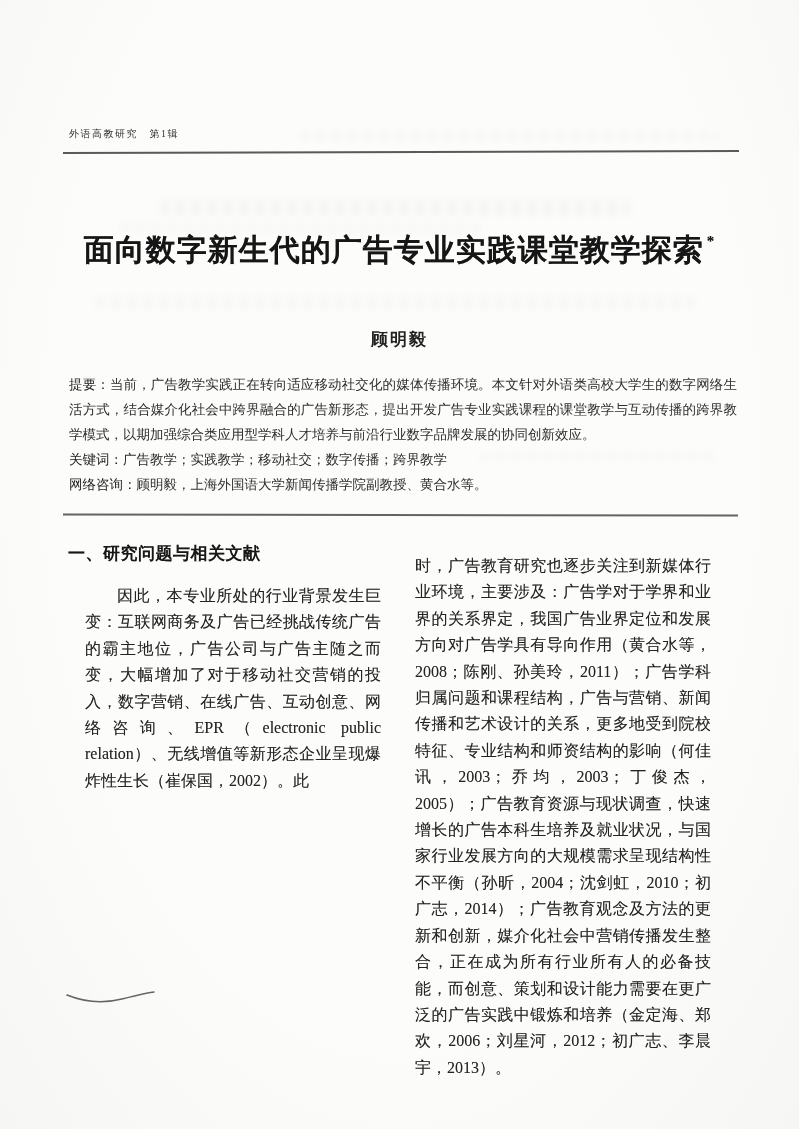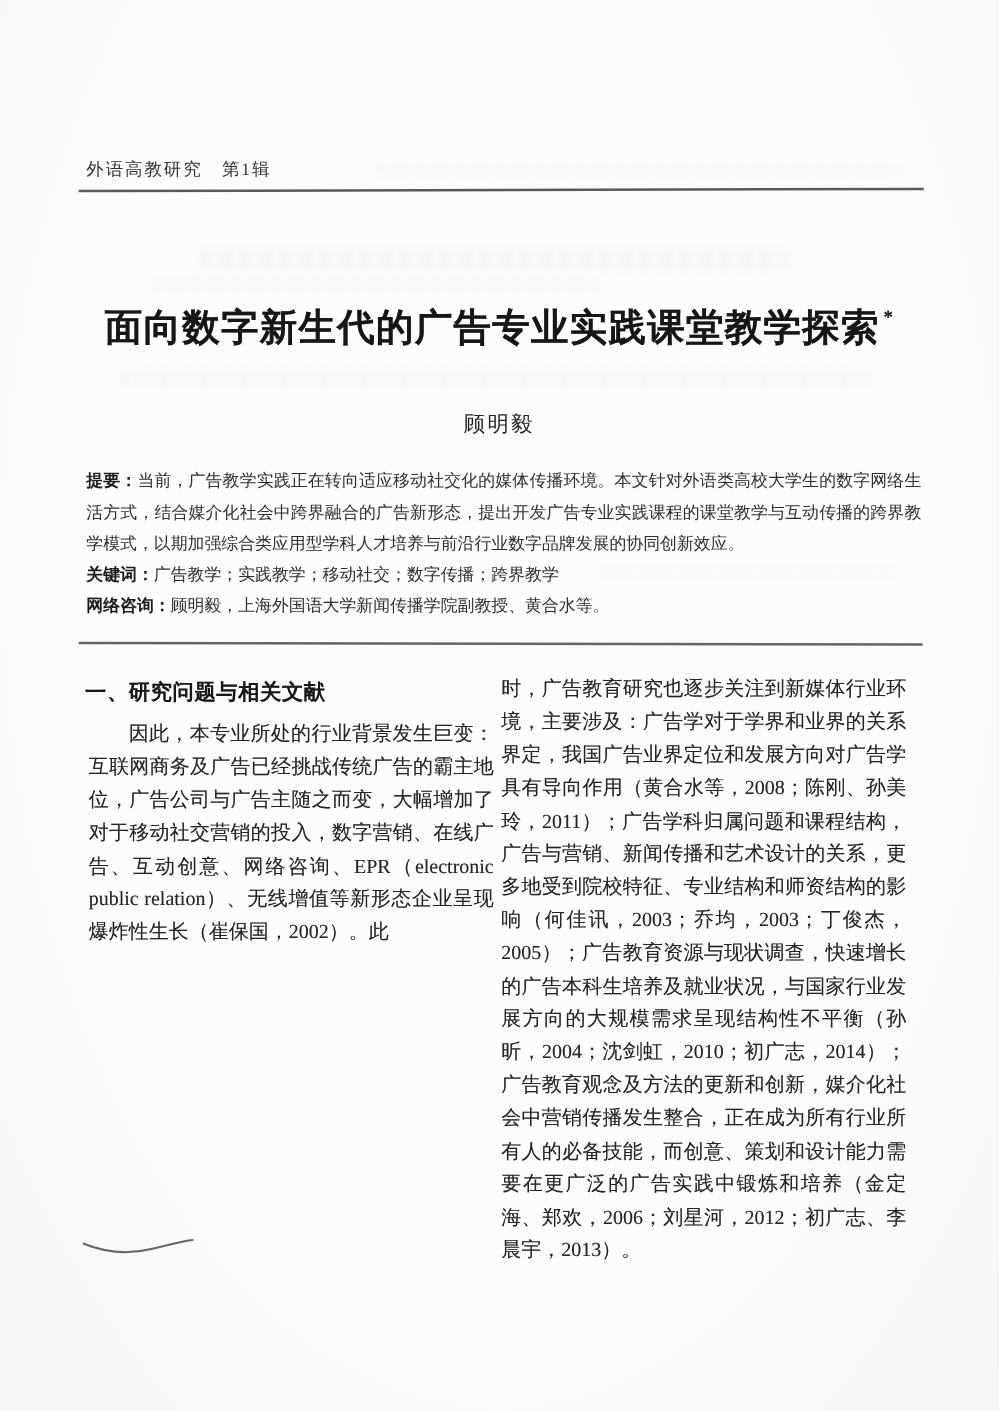--- a/index.html
+++ b/index.html
@@ -10,62 +10,62 @@
     background:
       radial-gradient(ellipse at 50% 40%, rgba(255,255,255,0) 60%, rgba(0,0,0,0.025) 100%),
       #fcfcfa;
     overflow:hidden;
     color:#2b2b2b;
     font-family:"Liberation Serif","DejaVu Serif",serif;
   }
   
   .journal-header{
     position:absolute;left:69px;top:127px;
-    font-size:14px;letter-spacing:1.5px;color:#333;
+    font-size:10px;letter-spacing:1.5px;color:#333;
   }
   .rule{position:absolute;background:#3d3d3d;}
   .rule-1{left:63px;width:676px;top:151px;height:2px;opacity:.85;
     transform:rotate(-0.15deg);}
   .rule-2{left:63px;width:675px;top:514px;height:2px;opacity:.8;
     transform:rotate(0.1deg);}
   
   .article-title{
-    position:absolute;left:0;top:242px;width:100%;
+    position:absolute;left:0;top:230px;width:100%;
     text-align:center;margin:0;
     font-size:30px;font-weight:bold;color:#161616;
     letter-spacing:1px;
     text-shadow:0 0 .5px rgba(0,0,0,.55);
   }
   .article-title sup{font-size:15px;vertical-align:14px;margin-left:3px;font-weight:bold;}
   .author-name{
     position:absolute;left:0;top:328px;width:100%;
-    text-align:center;font-size:17px;color:#222;letter-spacing:2px;
+    text-align:center;font-size:17px;color:#222;letter-spacing:2px;font-weight:bold;
   }
   
   .front-matter{
     position:absolute;left:69px;top:372px;width:668px;
     font-size:13.5px;line-height:25px;color:#2e2e2e;
   }
   .front-matter p{margin:0;text-align:justify;}
-  .fm-label{font-weight:bold;font-family:"Liberation Sans","DejaVu Sans",sans-serif;color:#1d1d1d;}
+  .fm-label{font-weight:normal;font-family:"Liberation Sans","DejaVu Sans",sans-serif;color:#1d1d1d;}
   .fm-keywords,.fm-bio{text-align:left;}
   
   .columns{
     position:absolute;left:68px;top:536px;width:669px;
     display:flex;gap:0;
   }
   .col{width:330px;font-size:16px;line-height:26.4px;text-align:justify;color:#242424;
        text-shadow:0 0 .4px rgba(0,0,0,.3);}
   .section-heading{
     margin:5px 0 9px 0;
     font-family:"Liberation Sans","DejaVu Sans",sans-serif;
     font-size:17px;font-weight:bold;color:#171717;line-height:25px;
     letter-spacing:.5px;text-align:left;
   }
-  .col p{margin:3px;}
+  .col p{margin:17px;}
   .para-indent{text-indent:2em;}
   .para-cont{text-indent:0;}
   
   .proof-arc{position:absolute;left:64px;top:986px;width:92px;height:22px;}
   
   .bleed{
     position:absolute;border-radius:6px;
     background:repeating-linear-gradient(90deg,
       rgba(90,90,90,.45) 0 9px, rgba(90,90,90,0) 9px 16px);
     filter:blur(3.5px);

